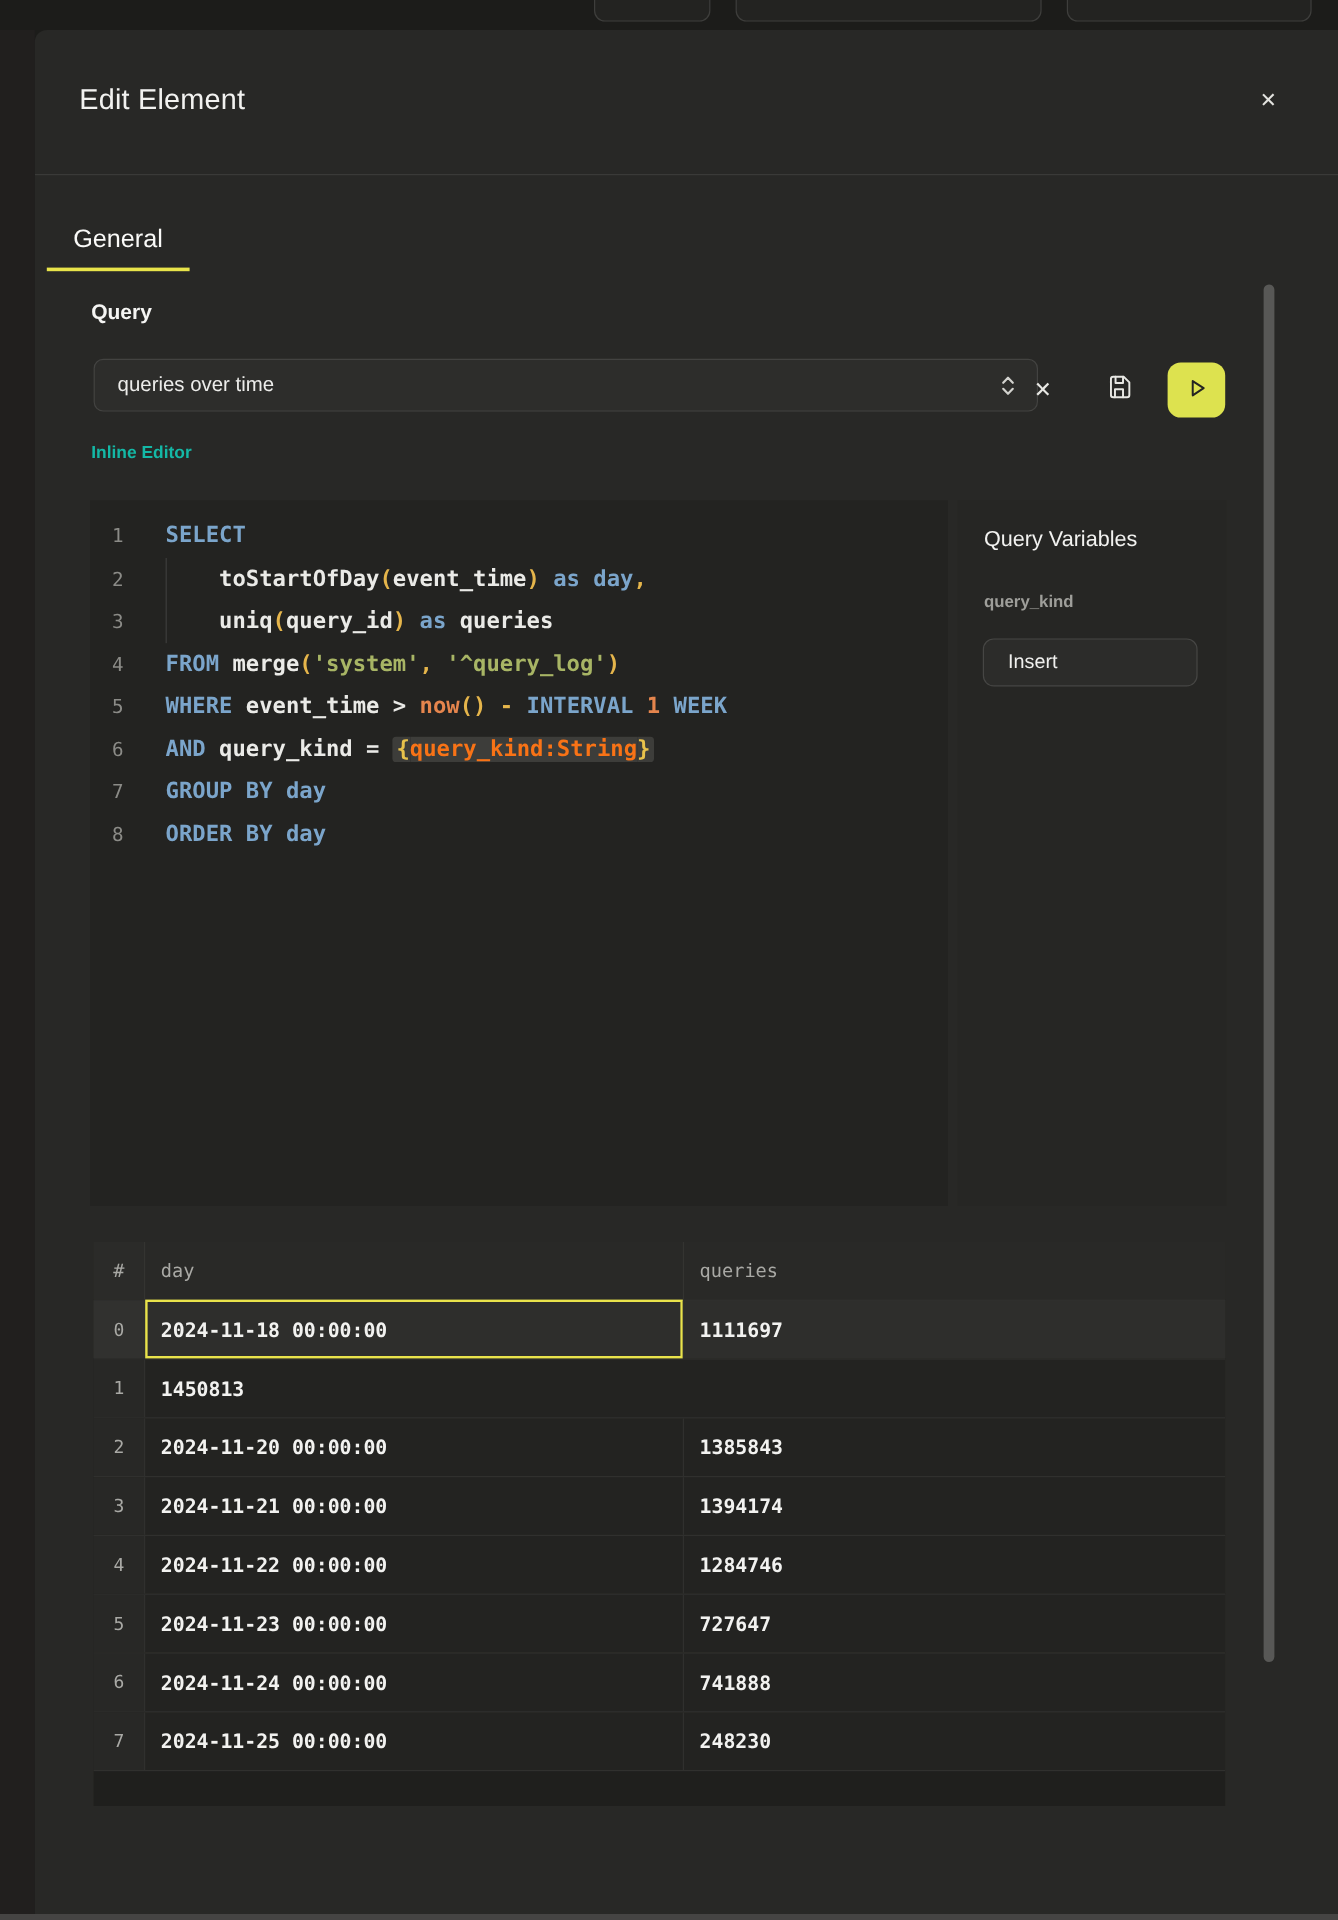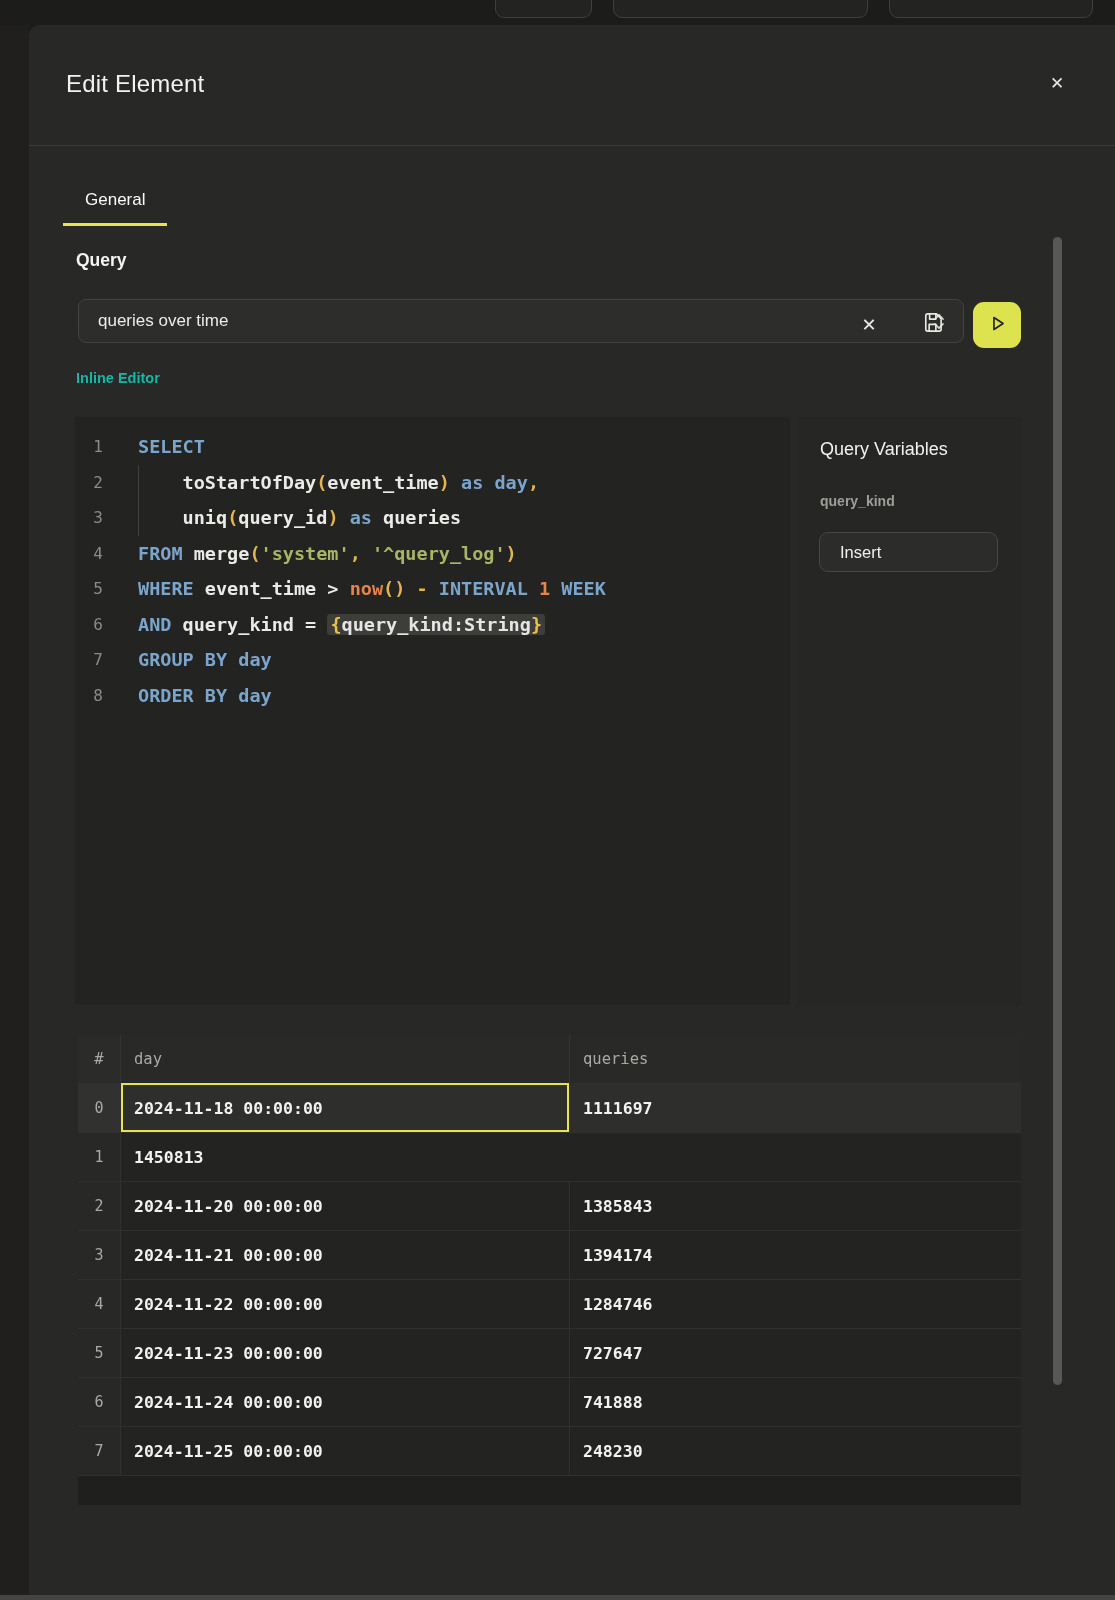--- a/index.html
+++ b/index.html
@@ -16,26 +16,26 @@
   .backdrop-left { position:absolute; left:0; top:25px; width:29px; height:1575px; background:#211f1e; }
 
   
   .modal { position:absolute; left:29px; top:25px; width:1086px; height:1575px;
            background:#282826; border-top-left-radius:10px; overflow:hidden; }
   .modal-header { position:absolute; top:0; left:0; right:0; height:121px; border-bottom:1px solid #3a3a38; }
   .modal-title { position:absolute; left:37px; top:45px; font-size:24px; font-weight:500; color:#f2f2f0; letter-spacing:.2px; }
   .close-btn { position:absolute; left:1008px; top:40px; width:40px; height:36px; background:transparent; border:none;
                color:#e3e3df; font-size:17px; cursor:pointer; }
 
-  .tab { position:absolute; left:34px; top:152px; height:49px; padding:0 22px; display:flex; align-items:center;
-         font-size:17px; color:#fafaf8; border-bottom:3px solid #e8e44a; cursor:pointer; }
+  .tab { position:absolute; left:10px; top:152px; height:49px; padding:0 22px; display:flex; align-items:center;
+         font-size:21px; color:#fafaf8; border-bottom:3px solid #e8e44a; cursor:pointer; }
 
   .query-label { position:absolute; left:47px; top:225px; font-size:17.5px; font-weight:700; color:#f5f5f3; }
 
-  .select { position:absolute; left:49px; top:274px; width:886px; height:44px; background:#2d2d2b;
+  .select { position:absolute; left:49px; top:274px; width:787px; height:44px; background:#2d2d2b;
             border:1px solid #434341; border-radius:8px; display:flex; align-items:center;
             padding:0 16px 0 19px; font-size:17px; color:#ececea; cursor:pointer; }
   .select .updown { margin-left:auto; display:flex; align-items:center; }
 
   .icon-btn { position:absolute; width:40px; height:40px; background:transparent; border:none; color:#e8e8e4;
               display:flex; align-items:center; justify-content:center; font-size:18px; cursor:pointer; }
   .clear-btn { left:820px; top:280px; }
   .save-btn  { left:883px; top:280px; }
   .run-btn { position:absolute; left:944px; top:277px; width:48px; height:46px; background:#dde24f;
              border:none; border-radius:11px; display:flex; align-items:center; justify-content:center; cursor:pointer; }
@@ -50,21 +50,21 @@
   .code { margin-left:35px; white-space:pre; }
   .guide { position:absolute; left:63px; top:0; height:100%; width:1px; background:#3e3e3c; }
   .tk-kw  { color:#7ba5cb; }
   .tk-id  { color:#eaeae7; }
   .tk-br  { color:#e5b54b; }
   .tk-str { color:#a8b565; }
   .tk-num { color:#e5854d; }
   .tk-op  { color:#eaeae7; }
   .tk-sp  { color:#eaeae7; }
   .tk-vbo,.tk-vbc { color:#e8c24b; background:#3d3d3a; }
-  .tk-vtx { color:#e5e5e5; background:#3d3d3a; }
+  .tk-vtx { color:#f97316; background:#3d3d3a; }
   .tk-vbo { border-radius:3px 0 0 3px; padding-left:3px; }
   .tk-vbc { border-radius:0 3px 3px 0; padding-right:3px; }
 
   
   .variables { position:absolute; left:769px; top:392px; width:224px; height:588px; background:#262624;text-decoration:underline; }
   .vars-title { position:absolute; left:22px; top:22px; font-size:18px; font-weight:400; color:#f2f2f0; }
   .var-name { position:absolute; left:22px; top:76px; font-size:14px; font-weight:700; color:#9e9e9a; }
   .insert-btn { position:absolute; left:21px; top:115px; width:179px; height:40px; background:#2c2c2a;
                 border:1px solid #464644; border-radius:9px; color:#f0f0ee; font-size:16.5px;
                 text-align:left; padding-left:20px; cursor:pointer; font-family:"Liberation Sans",sans-serif; }

